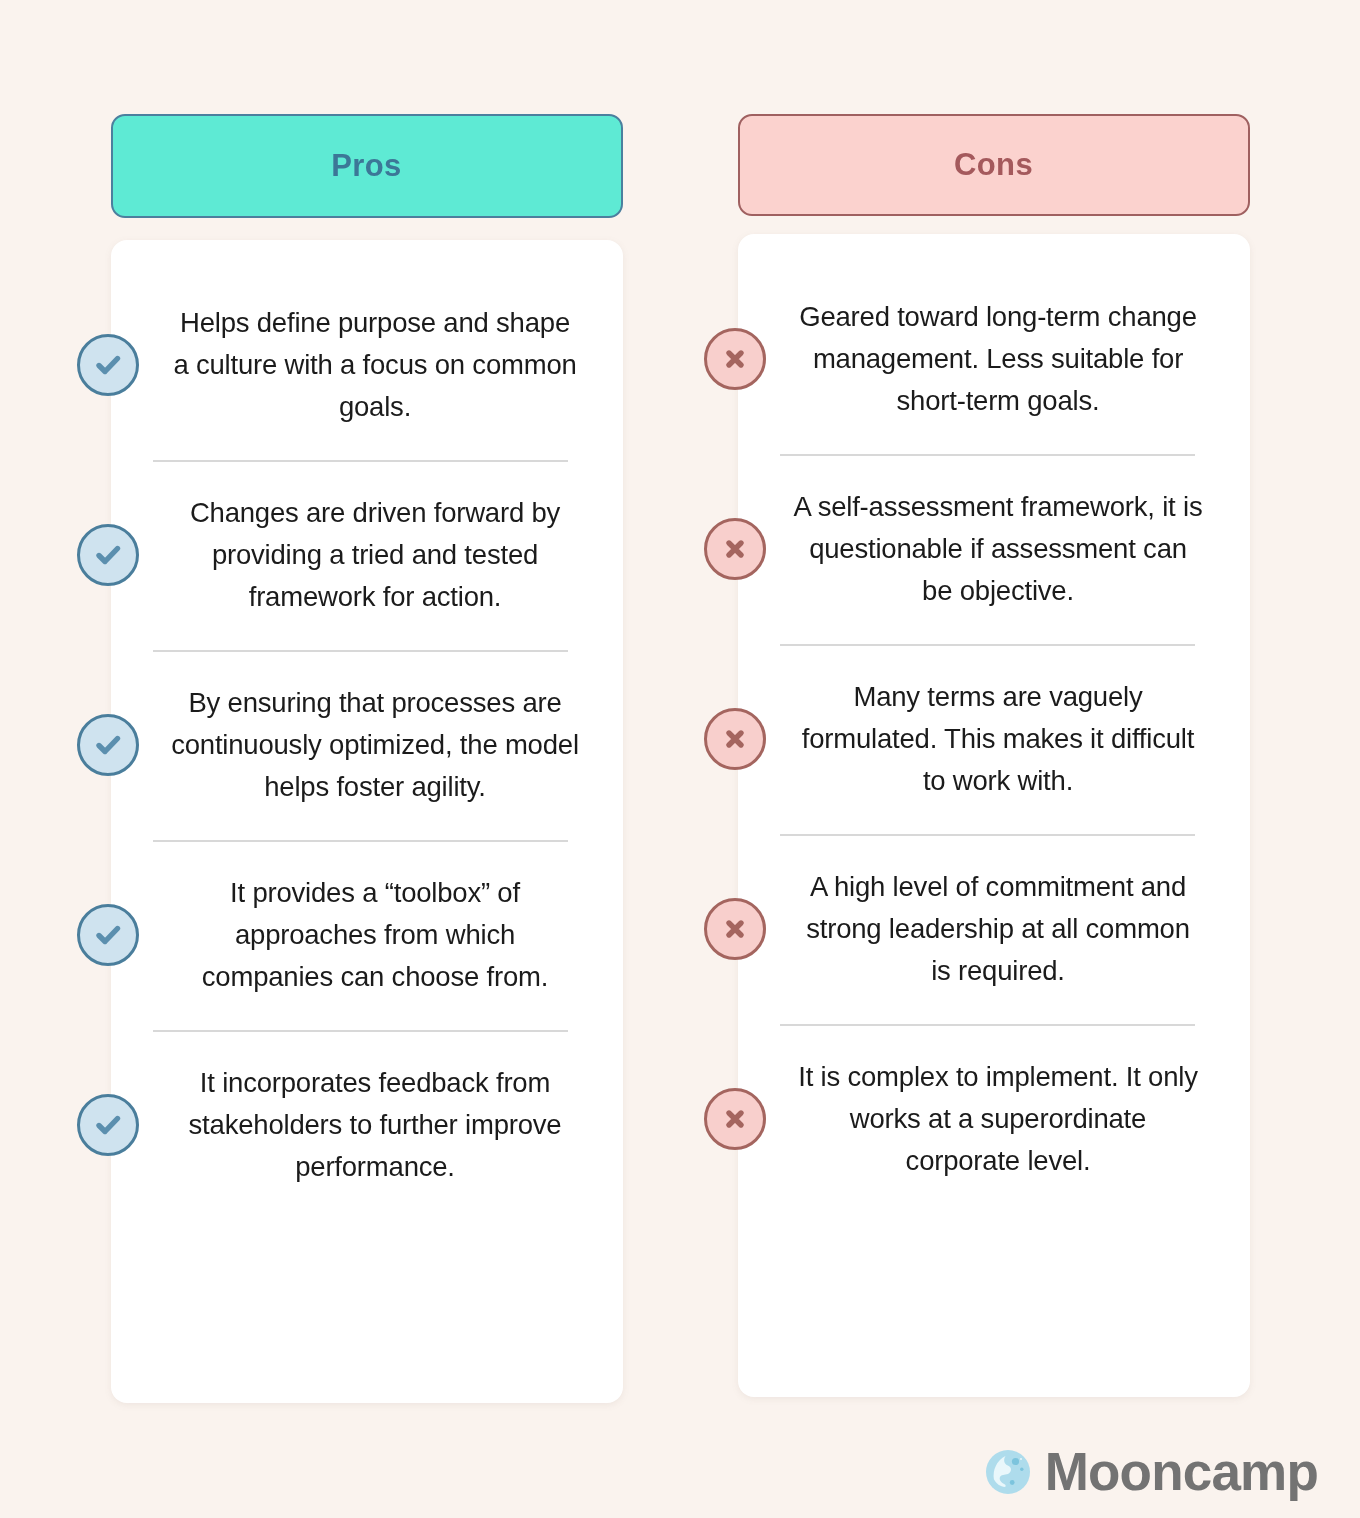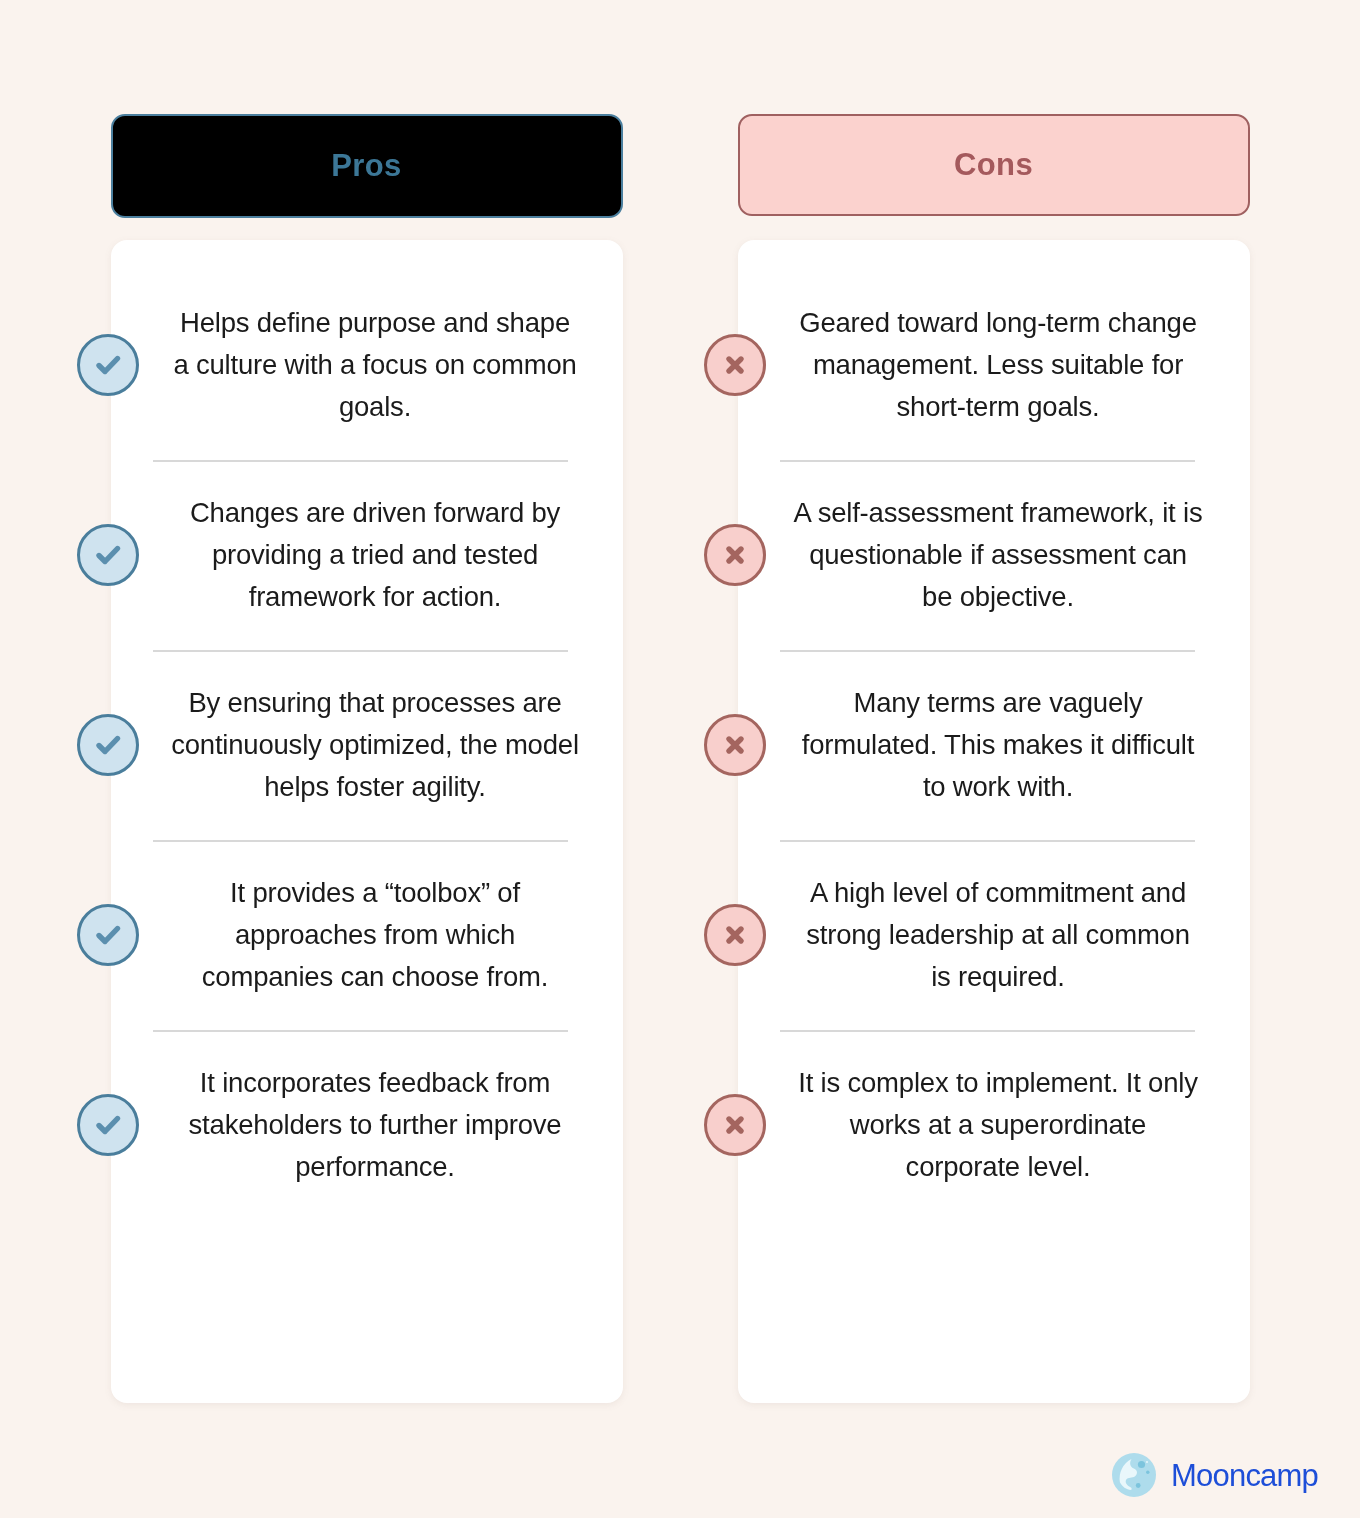--- a/index.html
+++ b/index.html
@@ -43,21 +43,21 @@
     align-items: center;
     justify-content: center;
     font-size: 31px;
     font-weight: bold;
     letter-spacing: 0.4px;
     position: relative;
     z-index: 3;
   }
 
   .col-header.pros {
-    background: #000000;
+    background: #5eead4;
     border: 2.5px solid #4b7f9e;
     color: #3c7797;
   }
 
   .col-header.cons {
     background: #fbd2ce;
     border: 2.5px solid #9f6060;
     color: #a4595c;
     height: 102px;
   }
@@ -68,21 +68,21 @@
     border-radius: 16px;
     margin-top: 22px;
     padding: 30px 15px 30px 0;
     box-shadow: 0 2px 7px rgba(140, 120, 110, 0.10);
     min-height: 1163px;
     display: flex;
     flex-direction: column;
     justify-content: flex-start;
   }
 
-  .card.cons-card { margin-top: 24px; }
+  .card.cons-card { margin-top: 18px; }
 
   
   .row {
     position: relative;
     display: flex;
     align-items: center;
     min-height: 190px;
     padding: 0 14px 0 0;
   }
 
@@ -147,23 +147,23 @@
     right: 42px;
     bottom: 20px;
     display: flex;
     align-items: center;
     gap: 14px;
   }
 
   .logo-mark { width: 46px; height: 46px; display: block; }
 
   .logo-text {
-    font-size: 31px;
-    font-weight: normal;
-    color: #1d4ed8;
+    font-size: 53px;
+    font-weight: bold;
+    color: #737373;
     letter-spacing: -0.8px;
     line-height: 1;
   }
 </style>
 </head>
 <body>
 
 <div class="page">
 
   <div class="columns">

